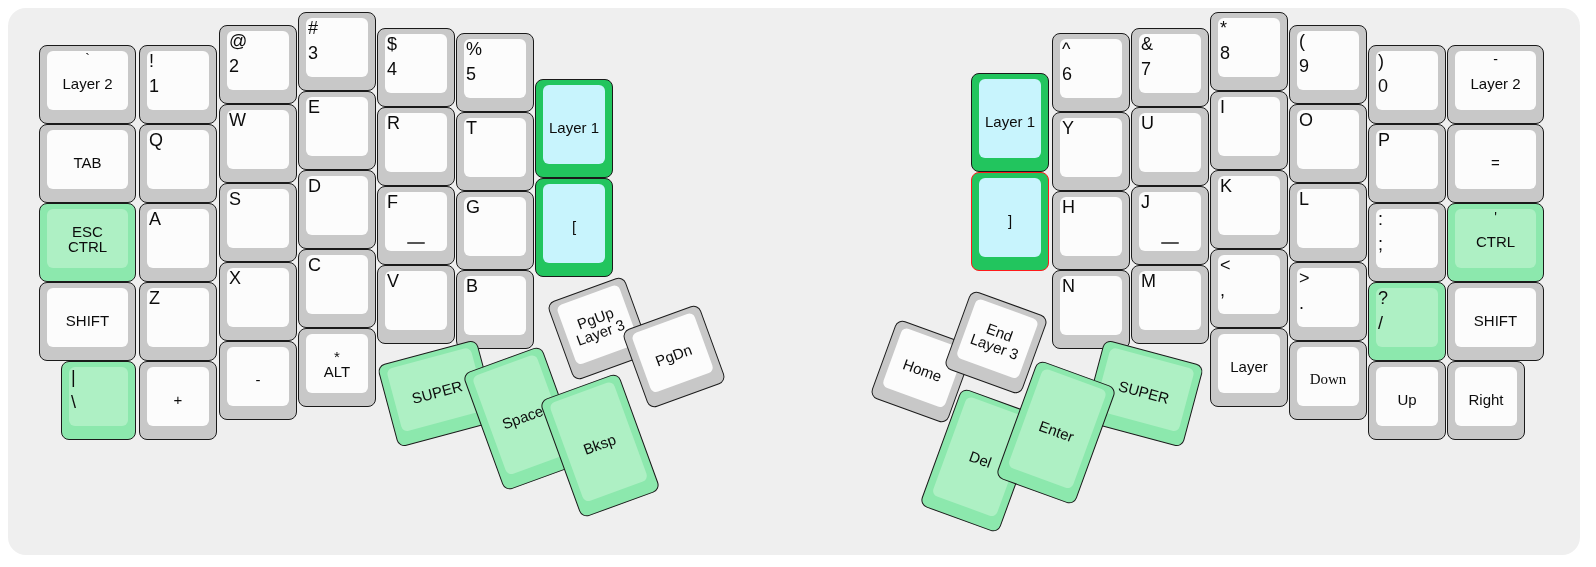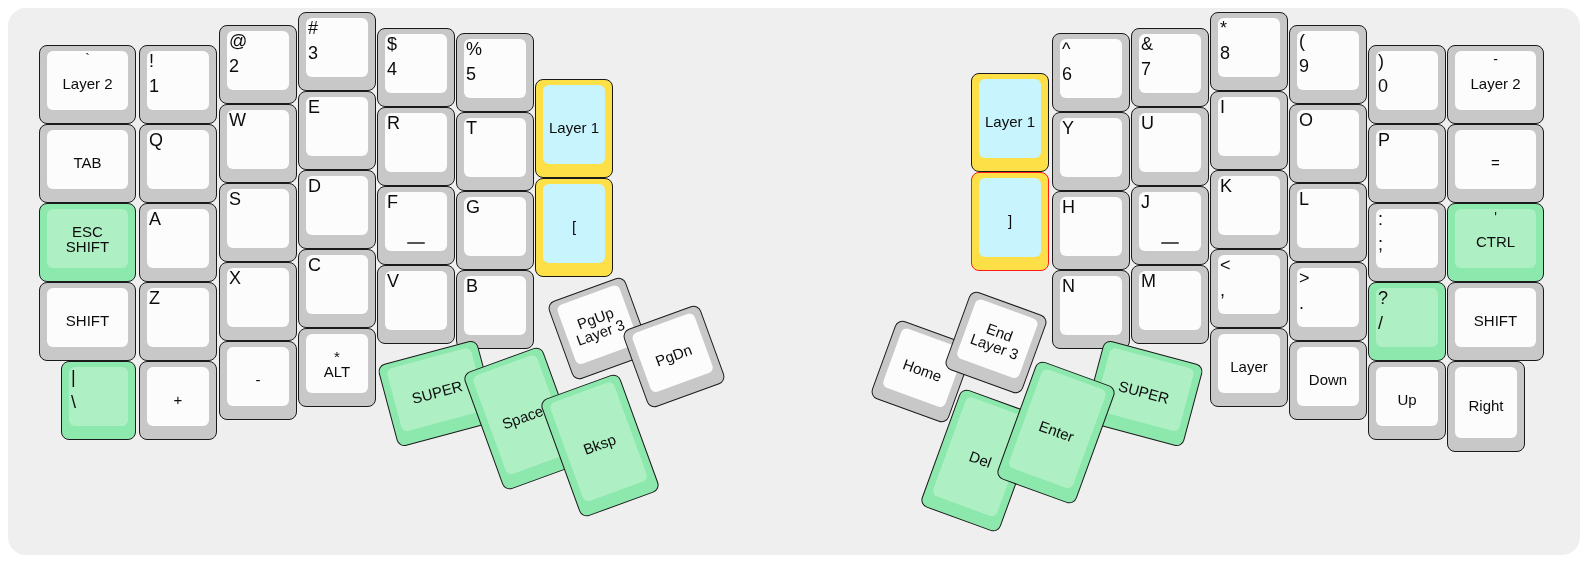--- a/index.html
+++ b/index.html
@@ -5,21 +5,21 @@
   html,body{margin:0;padding:0;background:#ffffff;}
   body{width:1596px;height:567px;font-family:"Liberation Sans",sans-serif;overflow:hidden;}
   #stage{position:relative;width:1596px;height:567px;}
   #panel{position:absolute;left:8px;top:8px;width:1572px;height:547px;background:#efefef;border-radius:18px;}
   .key{position:absolute;box-sizing:border-box;border:1.6px solid #1a1a1a;border-radius:8px;
        background:#c8c8c8;}
   .key .cap{position:absolute;left:7px;right:7px;top:5px;bottom:13px;box-sizing:border-box;
        border-radius:6px;background:#fcfcfc;}
   .key.green{background:#8ce8ad;}
   .key.green .cap{background:#aef0c4;}
-  .key.blue{background:#fde047;}
+  .key.blue{background:#22c55e;}
   .key.blue .cap{background:#c8f4fd;}
   .key.sel{border:1.6px solid #ff1a1a;}
   .lbl{position:absolute;color:#0c0c0c;line-height:1.05;white-space:pre;}
   .l-tl{left:9px;top:6px;font-size:18px;}
   .l-bl{left:9px;top:31px;font-size:18px;}
   .l-tc{left:0;right:0;top:6px;text-align:center;font-size:14px;}
   .l-mid{left:0;right:0;top:50%;transform:translateY(-60%);text-align:center;font-size:15px;}
   .l-two{left:0;right:0;top:50%;transform:translateY(-62%);text-align:center;font-size:15px;}
   .homing{position:absolute;left:50%;bottom:20px;margin-left:-9px;width:18px;height:2.5px;background:#555;border-radius:2px;}
 </style>
@@ -34,21 +34,21 @@
         <div class="lbl l-tc">`</div>
         <div class="lbl l-two" style="top: 52%;">Layer 2</div>
       </div>
       <div class="key" style="left: 39px; top: 124px; width: 97px; height: 79px;">
         <div class="cap"></div>
         <div class="lbl l-mid">TAB</div>
       </div>
       <div class="key green" style="left: 39px; top: 203px; width: 97px; height: 79px;">
         <div class="cap"></div>
         <div class="lbl l-mid">ESC
-SHIFT</div>
+CTRL</div>
       </div>
       <div class="key" style="left: 39px; top: 282px; width: 97px; height: 79px;">
         <div class="cap"></div>
         <div class="lbl l-mid">SHIFT</div>
       </div>
       <div class="key green" style="left: 61px; top: 361px; width: 75px; height: 79px;">
         <div class="cap"></div>
         <div class="lbl l-tl">|</div>
         <div class="lbl l-bl">\</div>
       </div>
@@ -256,21 +256,21 @@
       </div>
       <div class="key" style="left: 1289px; top: 183px; width: 78px; height: 79px;">
         <div class="cap"></div>
         <div class="lbl l-tl">L</div>
       </div>
       <div class="key" style="left: 1289px; top: 262px; width: 78px; height: 79px;">
         <div class="cap"></div>
         <div class="lbl l-tl">&gt;</div>
         <div class="lbl l-bl">.</div>
       </div>
-      <div class="key" style="left: 1289px; top: 341px; width: 78px; height: 79px;">
+      <div class="key" style="left: 1289px; top: 341px; width: 78px; height: 79px; font-family: Liberation Serif, serif;">
         <div class="cap"></div>
         <div class="lbl l-mid">Down</div>
       </div>
       <div class="key" style="left: 1368px; top: 45px; width: 78px; height: 79px;">
         <div class="cap"></div>
         <div class="lbl l-tl">)</div>
         <div class="lbl l-bl">0</div>
       </div>
       <div class="key" style="left: 1368px; top: 124px; width: 78px; height: 79px;">
         <div class="cap"></div>
@@ -301,21 +301,21 @@
       </div>
       <div class="key green" style="left: 1447px; top: 203px; width: 97px; height: 79px;">
         <div class="cap"></div>
         <div class="lbl l-tc">'</div>
         <div class="lbl l-two" style="top: 52%;">CTRL</div>
       </div>
       <div class="key" style="left: 1447px; top: 282px; width: 97px; height: 79px;">
         <div class="cap"></div>
         <div class="lbl l-mid">SHIFT</div>
       </div>
-      <div class="key" style="left: 1447px; top: 361px; width: 78px; height: 91px;">
+      <div class="key" style="left: 1447px; top: 361px; width: 78px; height: 79px;">
         <div class="cap"></div>
         <div class="lbl l-mid">Right</div>
       </div>
       <div class="key green" style="left: 1092px; top: 351px; width: 103px; height: 85px; transform: rotate(15deg);">
         <div class="cap"></div>
         <div class="lbl l-mid" style="white-space: pre;">SUPER</div>
       </div>
       <div class="key" style="left: 881px; top: 330px; width: 82px; height: 83px; transform: rotate(20deg);">
         <div class="cap"></div>
         <div class="lbl l-mid" style="white-space: pre;">Home</div>

